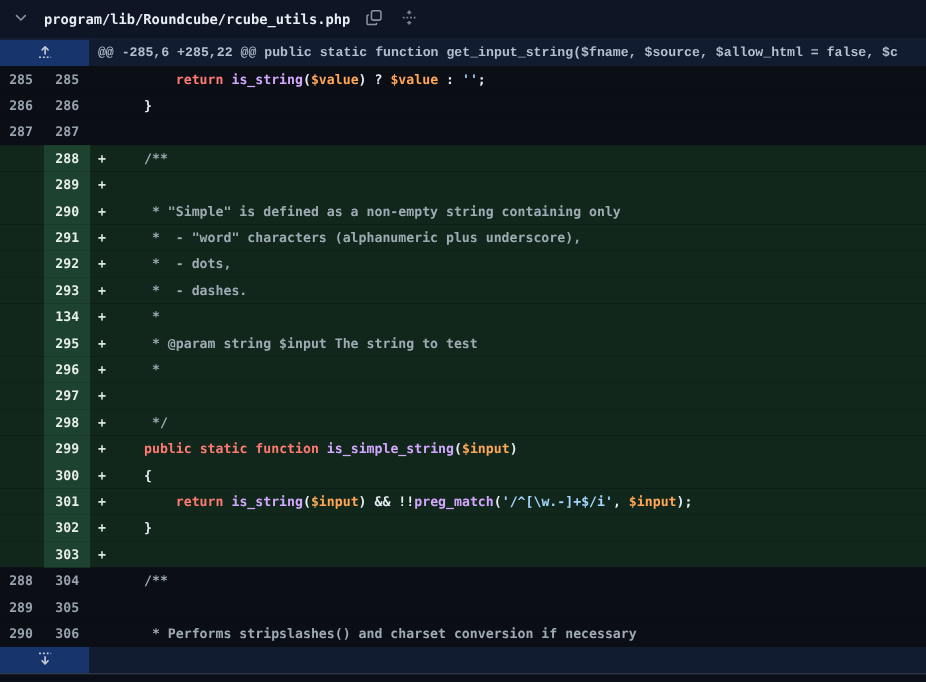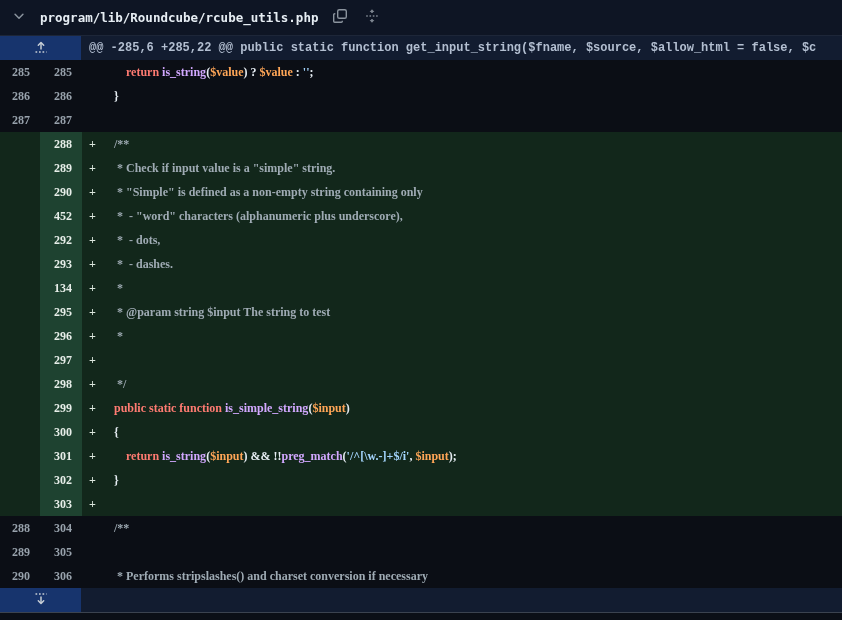--- a/index.html
+++ b/index.html
@@ -49,21 +49,20 @@
     padding-left: 8px; white-space: pre; font-family: Liberation Mono, monospace;
   }
 
   
   .diff-body { flex: none; }
   .row {
     height: 24px; display: flex; align-items: flex-end;
     font-size: 12px; font-weight: 600; line-height: 24px;
     background: var(--context-bg, #0b0e15);
     white-space: pre;
-    font-family: Liberation Serif, serif;
   }
   .num {
     flex: none; text-align: right; padding-right: 10px;
     color: var(--context-num, #98a2ac); font-weight: 600;
     cursor: pointer;
   }
   .num.old { width: 40px; }
   .num.new { width: 42px; }
   .marker { flex: none; width: 20px; padding-left: 7px; color: #dbe6dd; }
   .code { flex: 1 1 auto; overflow: hidden; color: var(--plain, #e6edf3); }
@@ -130,23 +129,23 @@
       </span>
     </button>
     <span class="hunk-text">@@ -285,6 +285,22 @@ public static function get_input_string($fname, $source, $allow_html = false, $c</span>
   </div>
 
   <div class="diff-body" id="diff-lines">
       <div class="row context"><span class="num old">285</span><span class="num new">285</span><span class="marker"></span><span class="code"><span class="tok-plain">        </span><span class="tok-keyword">return</span><span class="tok-plain"> </span><span class="tok-function">is_string</span><span class="tok-plain">(</span><span class="tok-variable">$value</span><span class="tok-plain">) ? </span><span class="tok-variable">$value</span><span class="tok-plain"> : </span><span class="tok-string">''</span><span class="tok-plain">;</span></span></div>
       <div class="row context"><span class="num old">286</span><span class="num new">286</span><span class="marker"></span><span class="code"><span class="tok-plain">    }</span></span></div>
       <div class="row context"><span class="num old">287</span><span class="num new">287</span><span class="marker"></span><span class="code"></span></div>
       <div class="row added"><span class="num old"></span><span class="num new">288</span><span class="marker">+</span><span class="code"><span class="tok-comment">    /**</span></span></div>
-      <div class="row added"><span class="num old"></span><span class="num new">289</span><span class="marker">+</span><span class="code"><span class="tok-comment">     * Check if input value is a "simple" string.</span></span></div>
+      <div class="row added"><span class="num old"></span><span class="num new">289</span><span class="marker">+</span></div>
       <div class="row added"><span class="num old"></span><span class="num new">290</span><span class="marker">+</span><span class="code"><span class="tok-comment">     * "Simple" is defined as a non-empty string containing only</span></span></div>
-      <div class="row added"><span class="num old"></span><span class="num new">452</span><span class="marker">+</span><span class="code"><span class="tok-comment">     *  - "word" characters (alphanumeric plus underscore),</span></span></div>
+      <div class="row added"><span class="num old"></span><span class="num new">291</span><span class="marker">+</span><span class="code"><span class="tok-comment">     *  - "word" characters (alphanumeric plus underscore),</span></span></div>
       <div class="row added"><span class="num old"></span><span class="num new">292</span><span class="marker">+</span><span class="code"><span class="tok-comment">     *  - dots,</span></span></div>
       <div class="row added"><span class="num old"></span><span class="num new">293</span><span class="marker">+</span><span class="code"><span class="tok-comment">     *  - dashes.</span></span></div>
       <div class="row added"><span class="num old"></span><span class="num new">134</span><span class="marker">+</span><span class="code"><span class="tok-comment">     *</span></span></div>
       <div class="row added"><span class="num old"></span><span class="num new">295</span><span class="marker">+</span><span class="code"><span class="tok-comment">     * @param string $input The string to test</span></span></div>
       <div class="row added"><span class="num old"></span><span class="num new">296</span><span class="marker">+</span><span class="code"><span class="tok-comment">     *</span></span></div>
       <div class="row added"><span class="num old"></span><span class="num new">297</span><span class="marker">+</span></div>
       <div class="row added"><span class="num old"></span><span class="num new">298</span><span class="marker">+</span><span class="code"><span class="tok-comment">     */</span></span></div>
       <div class="row added"><span class="num old"></span><span class="num new">299</span><span class="marker">+</span><span class="code"><span class="tok-plain">    </span><span class="tok-keyword">public</span><span class="tok-plain"> </span><span class="tok-keyword">static</span><span class="tok-plain"> </span><span class="tok-keyword">function</span><span class="tok-plain"> </span><span class="tok-function">is_simple_string</span><span class="tok-plain">(</span><span class="tok-variable">$input</span><span class="tok-plain">)</span></span></div>
       <div class="row added"><span class="num old"></span><span class="num new">300</span><span class="marker">+</span><span class="code"><span class="tok-plain">    {</span></span></div>
       <div class="row added"><span class="num old"></span><span class="num new">301</span><span class="marker">+</span><span class="code"><span class="tok-plain">        </span><span class="tok-keyword">return</span><span class="tok-plain"> </span><span class="tok-function">is_string</span><span class="tok-plain">(</span><span class="tok-variable">$input</span><span class="tok-plain">) &amp;&amp; !!</span><span class="tok-function">preg_match</span><span class="tok-plain">(</span><span class="tok-string">'/^[\w.-]+$/i'</span><span class="tok-plain">, </span><span class="tok-variable">$input</span><span class="tok-plain">);</span></span></div>

